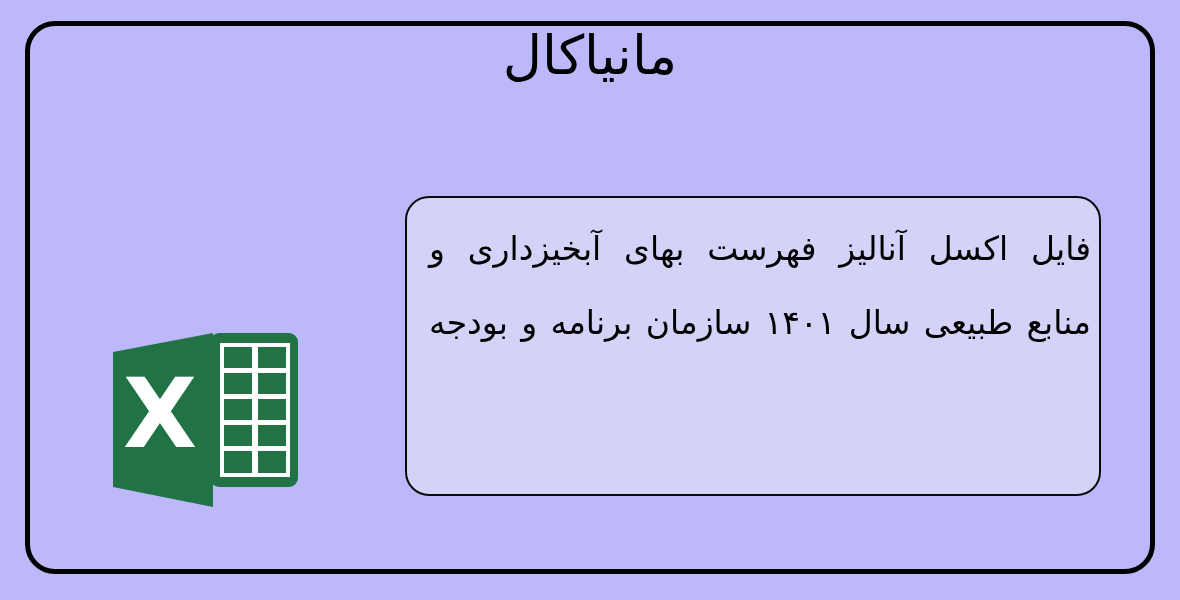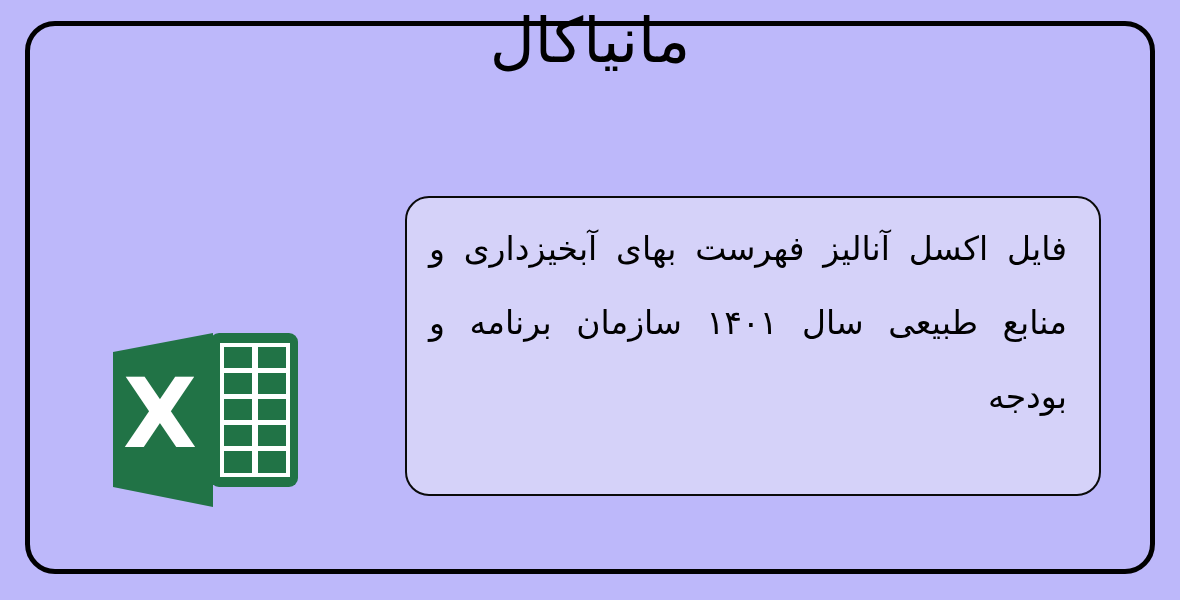--- a/index.html
+++ b/index.html
@@ -30,26 +30,26 @@
     border: 5px solid #000000;
     border-radius: 30px;
     box-sizing: border-box;
     background: transparent;
   }
 
   
   #page-title {
     position: absolute;
     left: 0;
-    top: 2px;
+    top: 22px;
     width: 1180px;
     text-align: center;
     direction: rtl;
     font-family: "DejaVu Sans", sans-serif;
-    font-size: 62px;
+    font-size: 54px;
     line-height: 1.25;
     font-weight: 400;
     color: #000000;
     white-space: nowrap;
     letter-spacing: 0;
   }
 
   
   #excel-icon {
     position: absolute;
@@ -64,21 +64,21 @@
   #description-box {
     position: absolute;
     left: 405px;
     top: 196px;
     width: 696px;
     height: 300px;
     box-sizing: border-box;
     border: 2px solid #0a0a0a;
     border-radius: 24px;
     background: #d5d2f9;
-    padding: 14px 32px 0 22px;
+    padding: 14px 8px 0 22px;
     overflow: hidden;
   }
 
   #description-text {
     direction: rtl;
     text-align: justify;
     text-align-last: justify;
     font-family: "DejaVu Sans", sans-serif;
     font-size: 33px;
     line-height: 74px;

